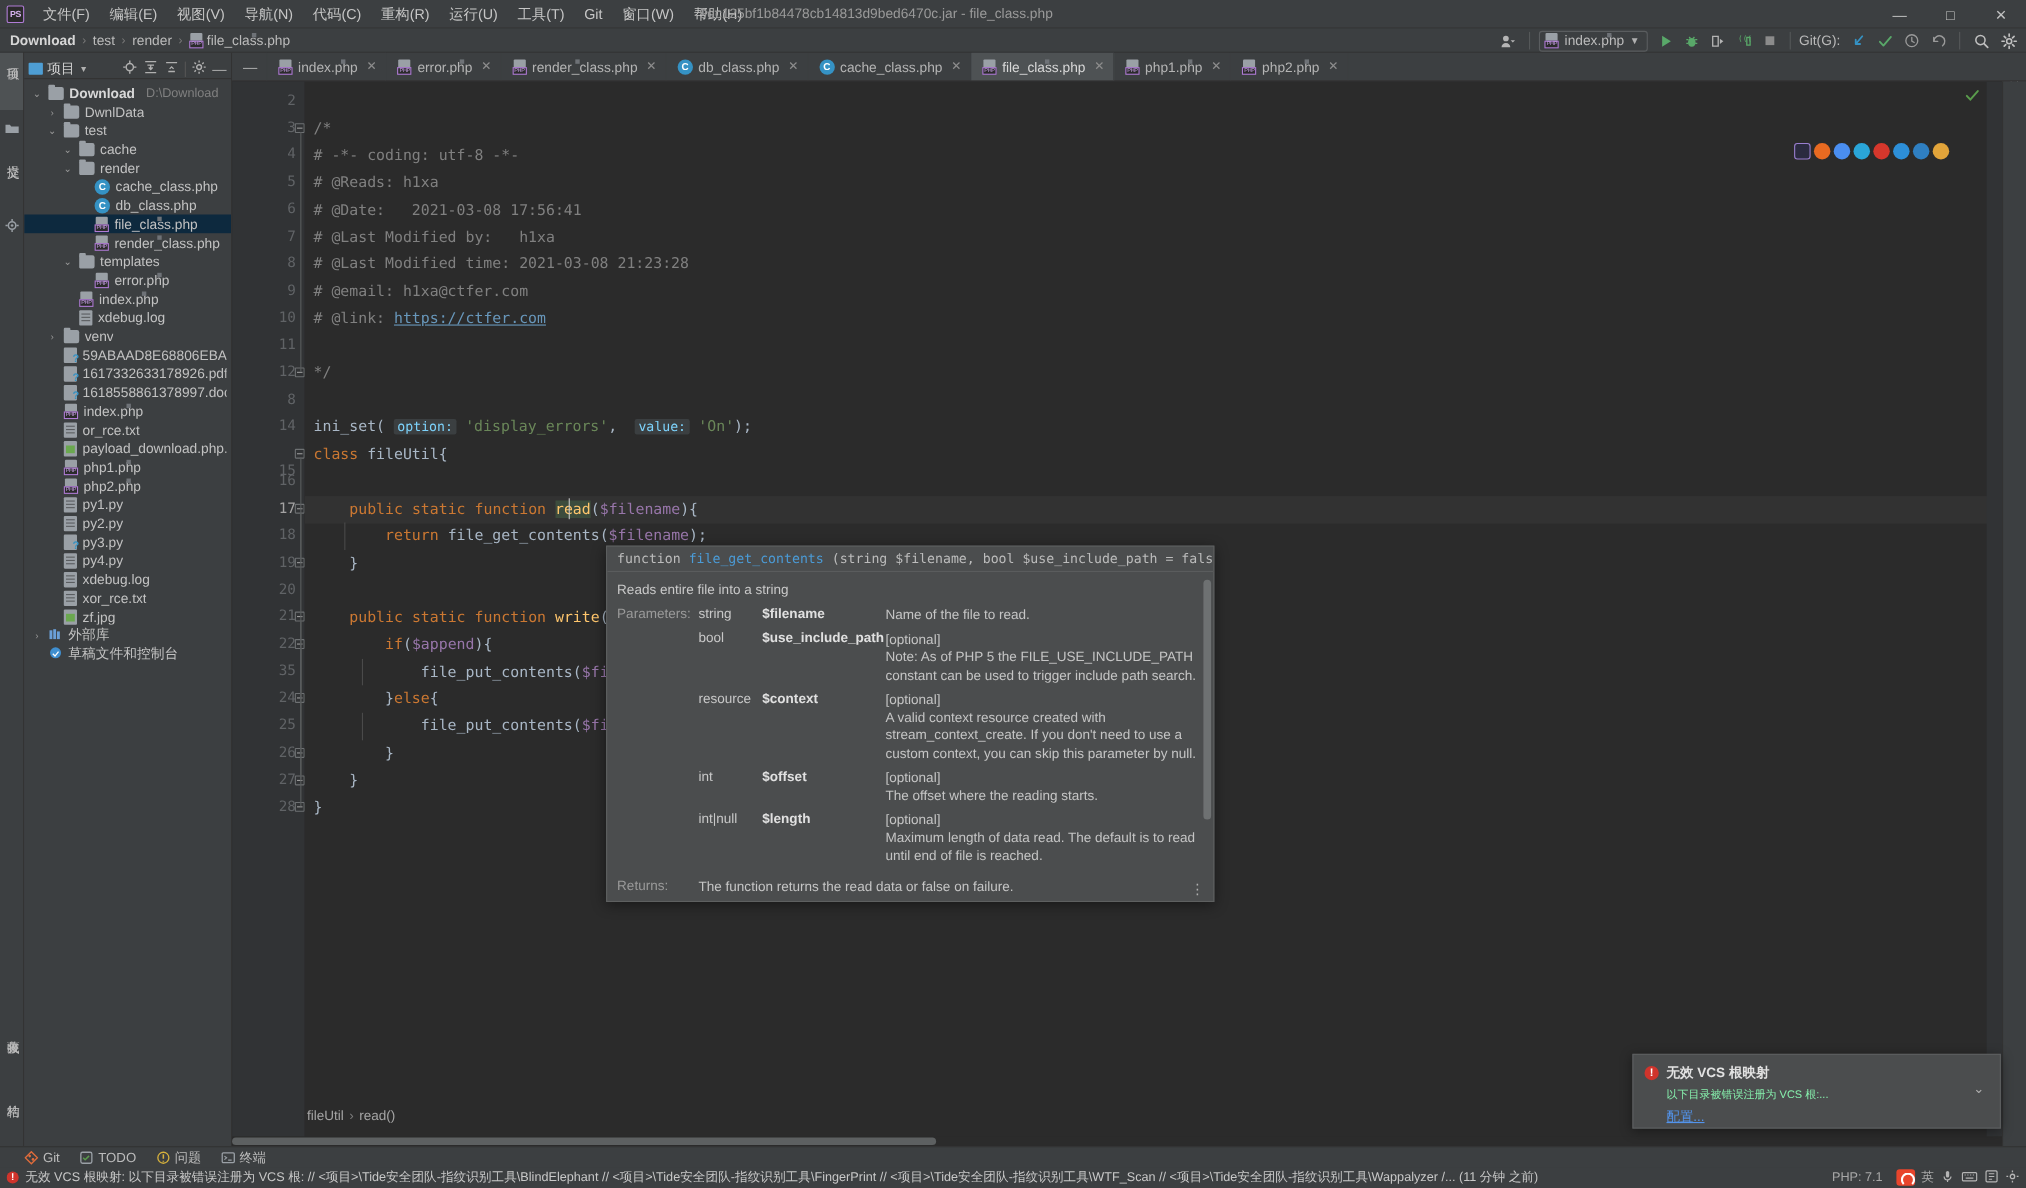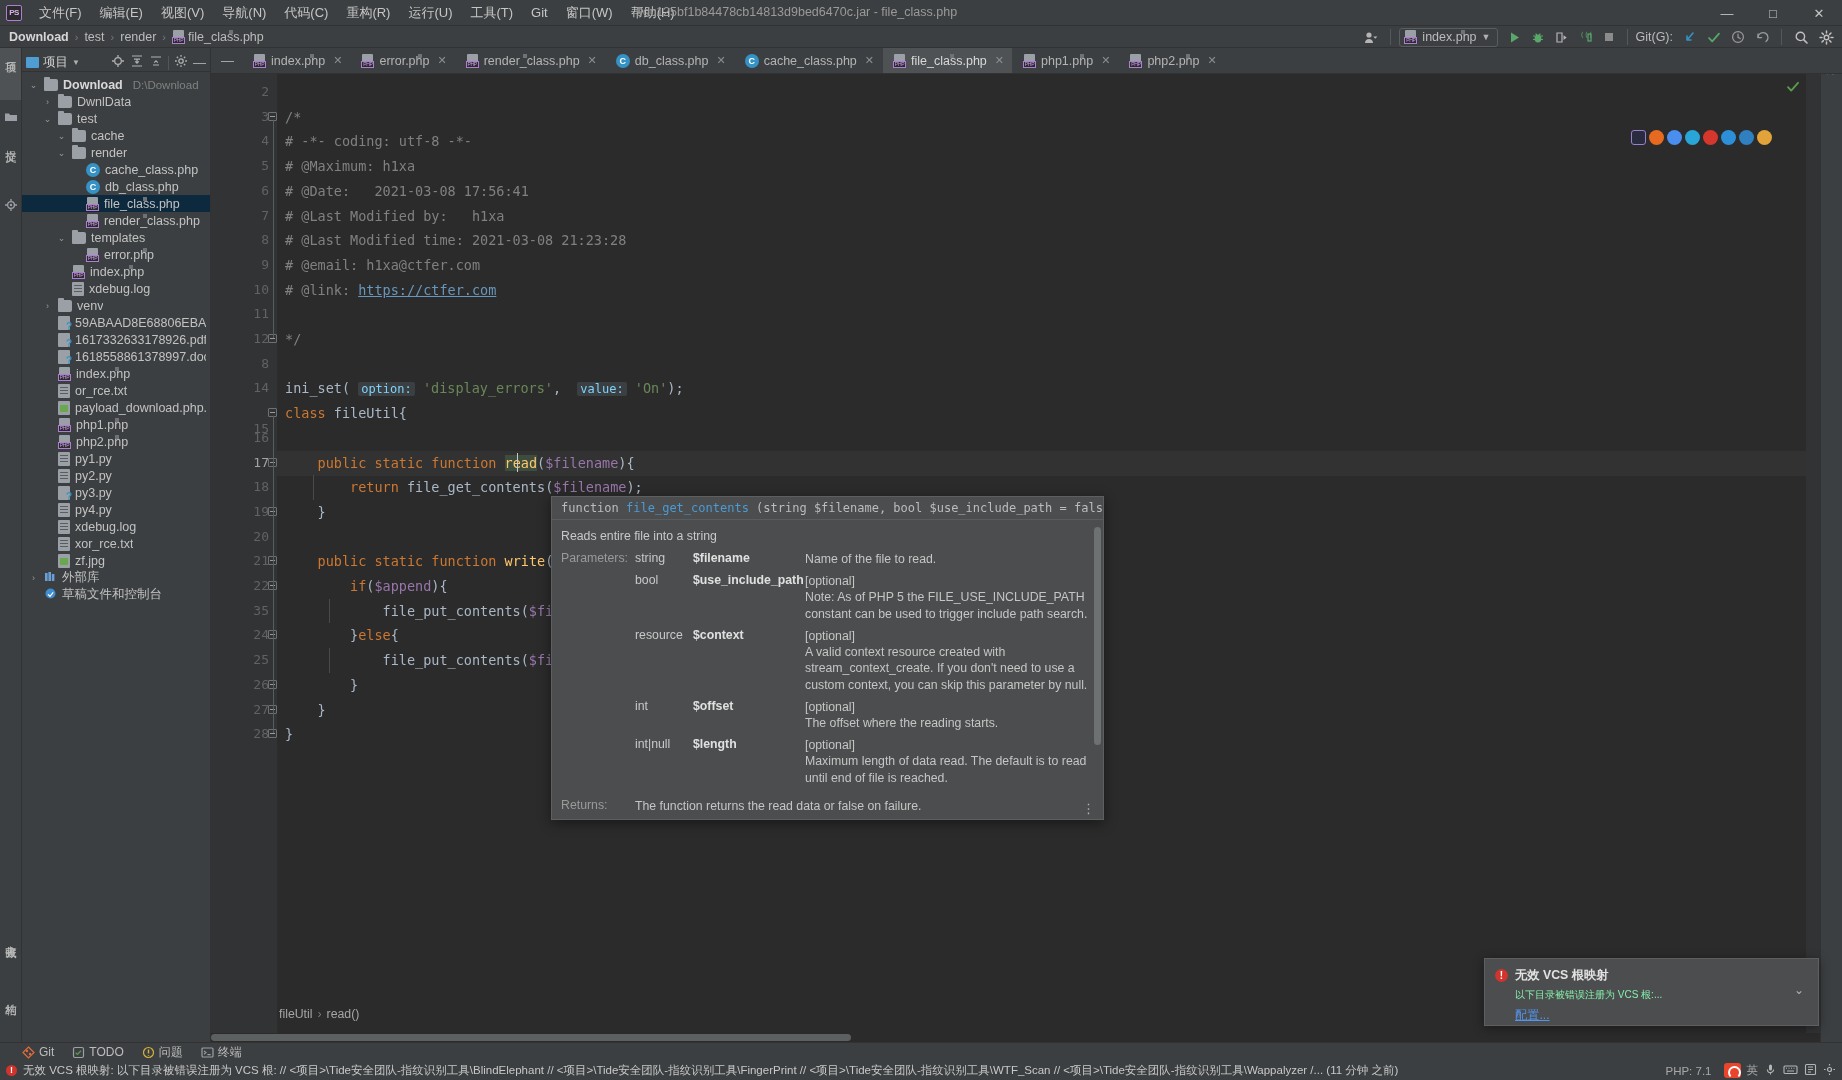--- a/index.html
+++ b/index.html
@@ -802,21 +802,21 @@
         <div class="foldline" style="top: 342.1px; height: 317.1px; left: 62px;"></div>
         <div class="foldline" style="top: 391.5px; height: 45.4px; left: 62px;"></div>
         <div class="foldline" style="top: 490.3px; height: 144.2px; left: 62px;"></div>
         <div class="foldline" style="top: 515px; height: 45.4px; left: 62px;"></div>
       </div>
     <div class="code" id="codearea">
         <div class="rowhl" style="top: 376.5px;"></div>
         <div class="codeline" style="top: 10px; left: 8px;"></div>
         <div class="codeline" style="top: 34.7px; left: 8px;"><span class="cm">/*</span></div>
         <div class="codeline" style="top: 59.4px; left: 8px;"><span class="cm"># -*- coding: utf-8 -*-</span></div>
-        <div class="codeline" style="top: 84.1px; left: 8px;"><span class="cm"># @Maximum: h1xa</span></div>
+        <div class="codeline" style="top: 84.1px; left: 8px;"><span class="cm"># @Reads: h1xa</span></div>
         <div class="codeline" style="top: 108.8px; left: 8px;"><span class="cm"># @Date:   2021-03-08 17:56:41</span></div>
         <div class="codeline" style="top: 133.5px; left: 8px;"><span class="cm"># @Last Modified by:   h1xa</span></div>
         <div class="codeline" style="top: 158.2px; left: 8px;"><span class="cm"># @Last Modified time: 2021-03-08 21:23:28</span></div>
         <div class="codeline" style="top: 182.9px; left: 8px;"><span class="cm"># @email: h1xa@ctfer.com</span></div>
         <div class="codeline" style="top: 207.6px; left: 8px;"><span class="cm"># @link: </span><span class="lnk">https://ctfer.com</span></div>
         <div class="codeline" style="top: 232.3px; left: 8px;"><span class="cm"></span></div>
         <div class="codeline" style="top: 257px; left: 8px;"><span class="cm">*/</span></div>
         <div class="codeline" style="top: 281.7px; left: 8px;"></div>
         <div class="codeline" style="top: 306.4px; left: 8px;"><span class="cls">ini_set(</span> <span class="hint">option:</span> <span class="str">'display_errors'</span><span class="cls">,</span>  <span class="hint">value:</span> <span class="str">'On'</span><span class="cls">);</span></div>
         <div class="codeline" style="top: 331.1px; left: 8px;"><span class="kw">class</span> <span class="cls">fileUtil</span>{</div>

